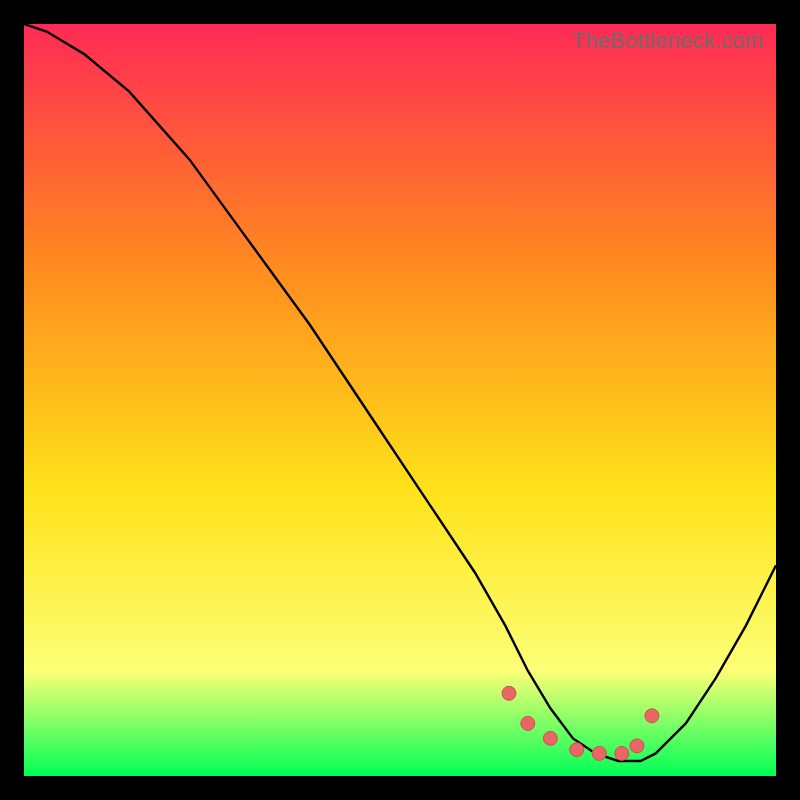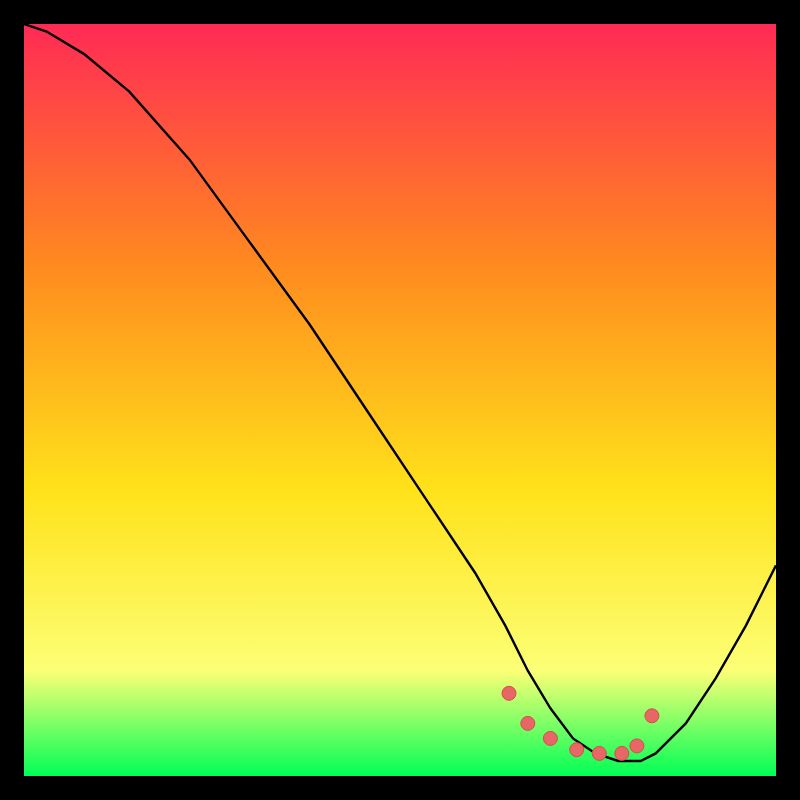--- a/index.html
+++ b/index.html
@@ -30,20 +30,21 @@
     user-select: none;
   }
   svg {
     display: block;
   }
 </style>
 </head>
 <body>
 
 <div class="frame">
+  <div class="watermark">TheBottleneck.com</div>
 
   <svg id="chart-svg" width="752" height="752" viewBox="0 0 752 752" preserveAspectRatio="none">
     <defs>
       <linearGradient id="bg-grad" x1="0" y1="0" x2="0" y2="1">
         <stop id="g0" offset="0%" stop-color="#ff2a55"></stop>
         <stop id="g1" offset="32%" stop-color="#ff8a1f"></stop>
         <stop id="g2" offset="62%" stop-color="#ffe21a"></stop>
         <stop id="g3" offset="86%" stop-color="#fcff76"></stop>
         <stop id="g4" offset="100%" stop-color="#00ff55"></stop>
       </linearGradient>

